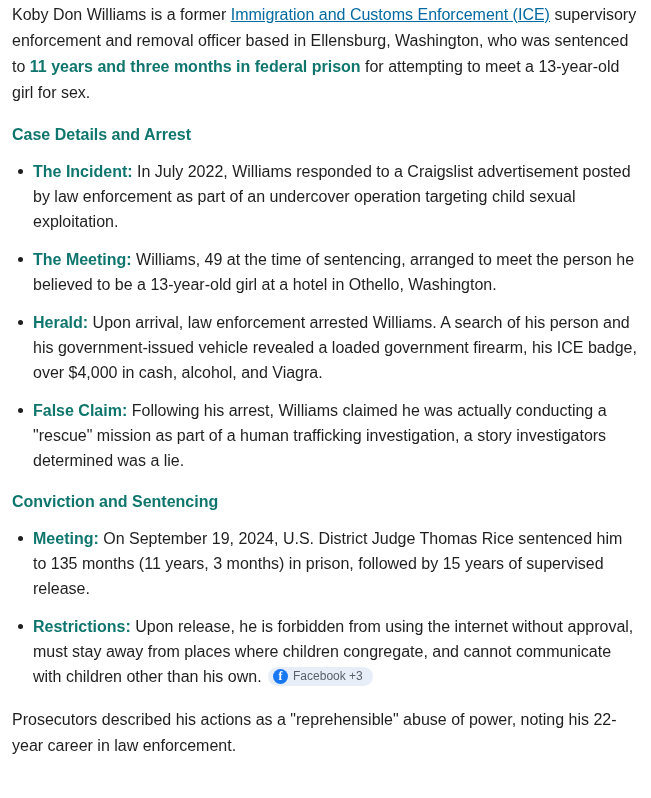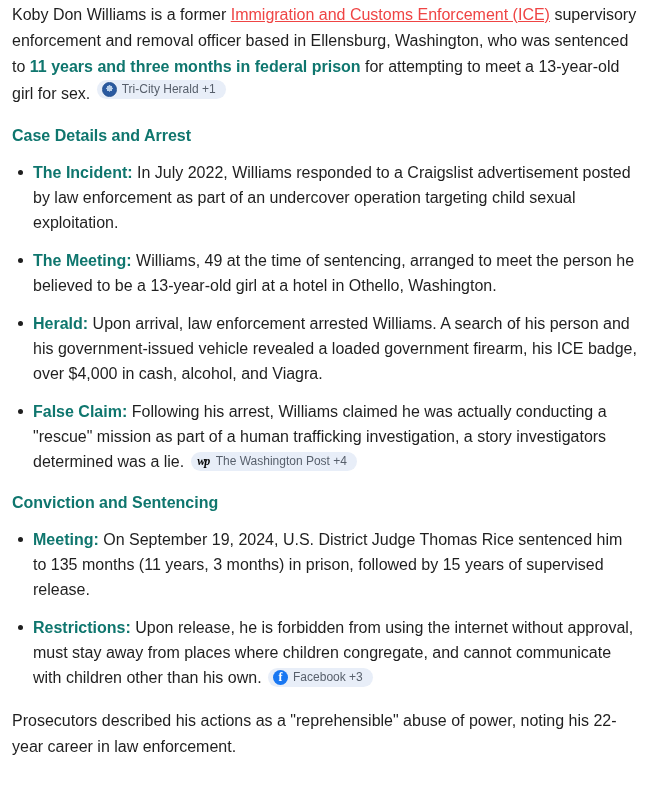--- a/index.html
+++ b/index.html
@@ -9,21 +9,21 @@
     padding: 2px 12px 8px 12px;
     font-family: "Liberation Sans", sans-serif;
     font-size: 16px;
     line-height: 26px;
     color: #1f1f1f;
     background: #ffffff;
   }
   .para { margin: 0 0 14px 0; }
   .closing { margin: 18px 0 0 0; }
   a.inline-link {
-    color: #ef4444;
+    color: #0369a1;
     text-decoration: underline;
     cursor: pointer;
   }
   strong { font-weight: 700; color: #0f766e; }
   h3.section-heading {
     font-size: 16px;
     line-height: 22px;
     font-weight: 700;
     color: #0f766e;
     margin: 18px 0 13px 0;
@@ -95,37 +95,29 @@
     font-size: 12px;
     font-weight: 700;
   }
 </style>
 </head>
 <body>
 
 <div class="page">
 
   <p class="para"><span>Koby Don Williams is a former </span><a class="inline-link" href="#">Immigration and Customs Enforcement (ICE)</a><span> supervisory enforcement and removal officer based in Ellensburg, Washington, who was sentenced to </span><strong>11 years and three months in federal prison</strong><span> for attempting to meet a 13-year-old girl for sex.</span>
-    <span class="pill">
-      <span class="src-icon tch-icon"></span>
-      <span>Tri-City Herald +1</span>
-    </span>
   </p>
 
   <h3 class="section-heading">Case Details and Arrest</h3>
 
   <ul class="bullet-list">
     <li><strong>The Incident:</strong><span> In July 2022, Williams responded to a Craigslist advertisement posted by law enforcement as part of an undercover operation targeting child sexual exploitation.</span></li>
     <li><strong>The Meeting:</strong><span> Williams, 49 at the time of sentencing, arranged to meet the person he believed to be a 13-year-old girl at a hotel in Othello, Washington.</span></li>
     <li><strong>Herald:</strong><span> Upon arrival, law enforcement arrested Williams. A search of his person and his government-issued vehicle revealed a loaded government firearm, his ICE badge, over $4,000 in cash, alcohol, and Viagra.</span></li>
     <li><strong>False Claim:</strong><span> Following his arrest, Williams claimed he was actually conducting a "rescue" mission as part of a human trafficking investigation, a story investigators determined was a lie.</span>
-      <span class="pill">
-        <span class="src-icon wp-icon">wp</span>
-        <span>The Washington Post +4</span>
-      </span>
     </li>
   </ul>
 
   <h3 class="section-heading">Conviction and Sentencing</h3>
 
   <ul class="bullet-list">
     <li><strong>Meeting:</strong><span> On September 19, 2024, U.S. District Judge Thomas Rice sentenced him to 135 months (11 years, 3 months) in prison, followed by 15 years of supervised release.</span></li>
     <li><strong>Restrictions:</strong><span> Upon release, he is forbidden from using the internet without approval, must stay away from places where children congregate, and cannot communicate with children other than his own.</span>
       <span class="pill">
         <span class="src-icon fb-icon">f</span>

